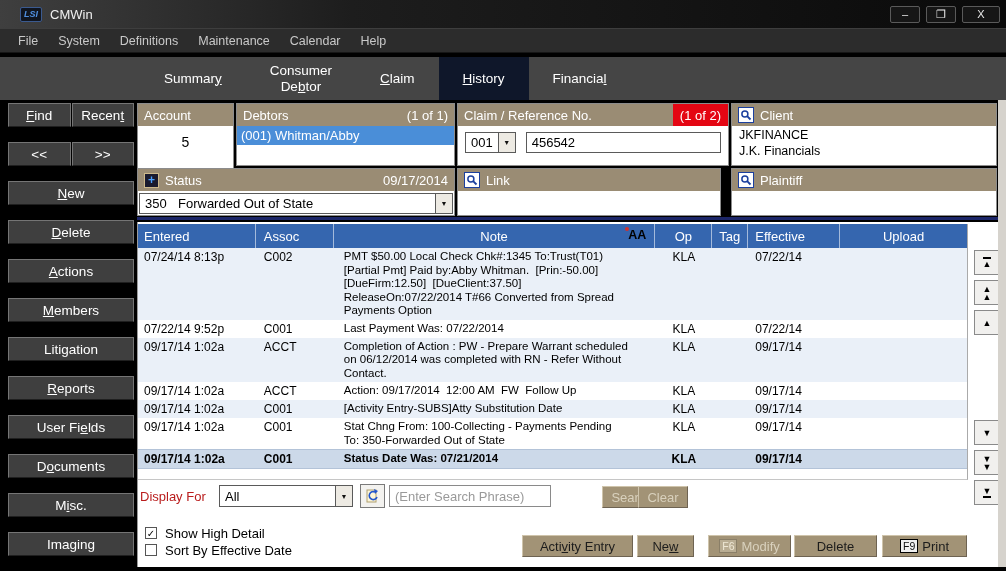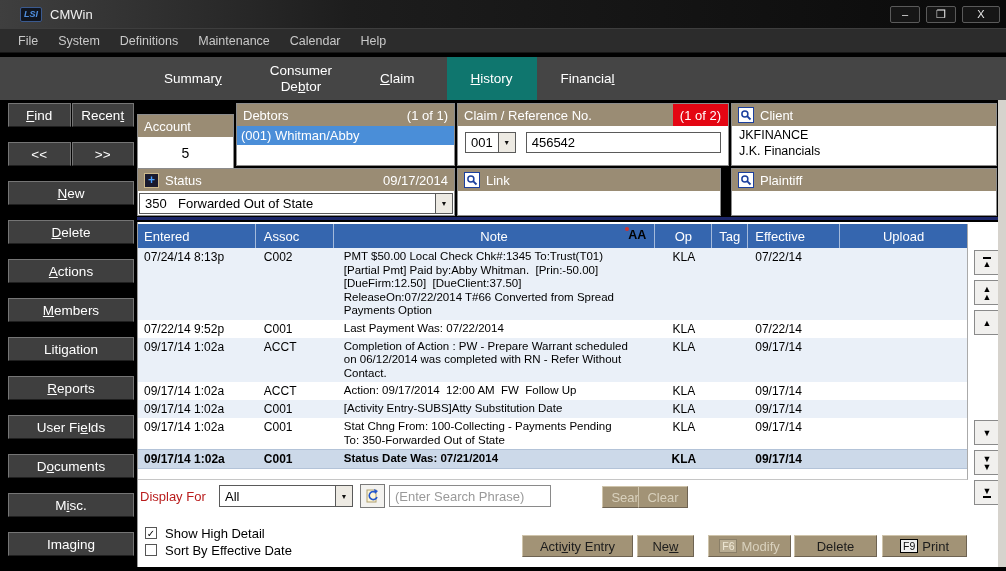--- a/index.html
+++ b/index.html
@@ -30,21 +30,21 @@
   .menubar{position:absolute;left:0;top:28px;width:1006px;height:25px;background:#2c2c2c;
     border-top:1px solid #3e3e3e;border-bottom:1px solid #161616;
     display:flex;align-items:center;padding-left:8px;}
   .menu-item{color:#c9c9c9;font-size:12.5px;padding:4px 10px;}
 
   
   .tabbar{position:absolute;left:0;top:57px;width:1006px;height:43px;background:#454545;
     display:flex;align-items:stretch;padding-left:140px;}
   .tab{color:#fff;font-size:13.5px;display:flex;flex-direction:column;align-items:center;
     justify-content:center;padding:0 24px;text-align:center;}
-  .tab.active{background:#0f766e;margin-left:8px;}
+  .tab.active{background:#0f172a;}
   .tabline{line-height:16px;}
 
   
   .sidebar{position:absolute;left:8px;top:103px;width:126px;display:flex;flex-direction:column;gap:15px;}
   .sb-row{display:flex;gap:1px;height:24px;}
   .sb-btn{background:#3f3f3f;border:1px solid #757575;border-bottom-color:#1f1f1f;
     color:#fff;font-size:13.5px;height:24px;display:flex;align-items:center;justify-content:center;
     gap:5px;flex:0 0 auto;}
   .sb-btn.half{flex:1 1 0;height:24px;}
   .sb-gap{height:14px;background:#f2f2f2;border:1px solid #bbb;}
@@ -249,21 +249,21 @@
         <rect x="3" y="7.5" width="7" height="4" fill="#cfcfcf"></rect>
       </svg>
       <span class="sb-label"><u>S</u>ave</span>
     </div>
     <div class="sb-btn">
       <span class="keybox">F4</span>
       <span class="sb-label">Close</span>
     </div>
   </div>
 
-<div class="panel" style="left:137px;top:114px;width:97px;height:81px;">
+<div class="panel" style="left:137px;top:103px;width:97px;height:81px;">
   <div class="panel-h">
       <span>Account</span>
     </div>
   <div class="acc-val">5</div>
 </div>
 
 <div class="panel" style="left:236px;top:103px;width:219px;height:63px;">
   <div class="panel-h">
     <span>Debtors</span>
     <span class="spacer"></span>

